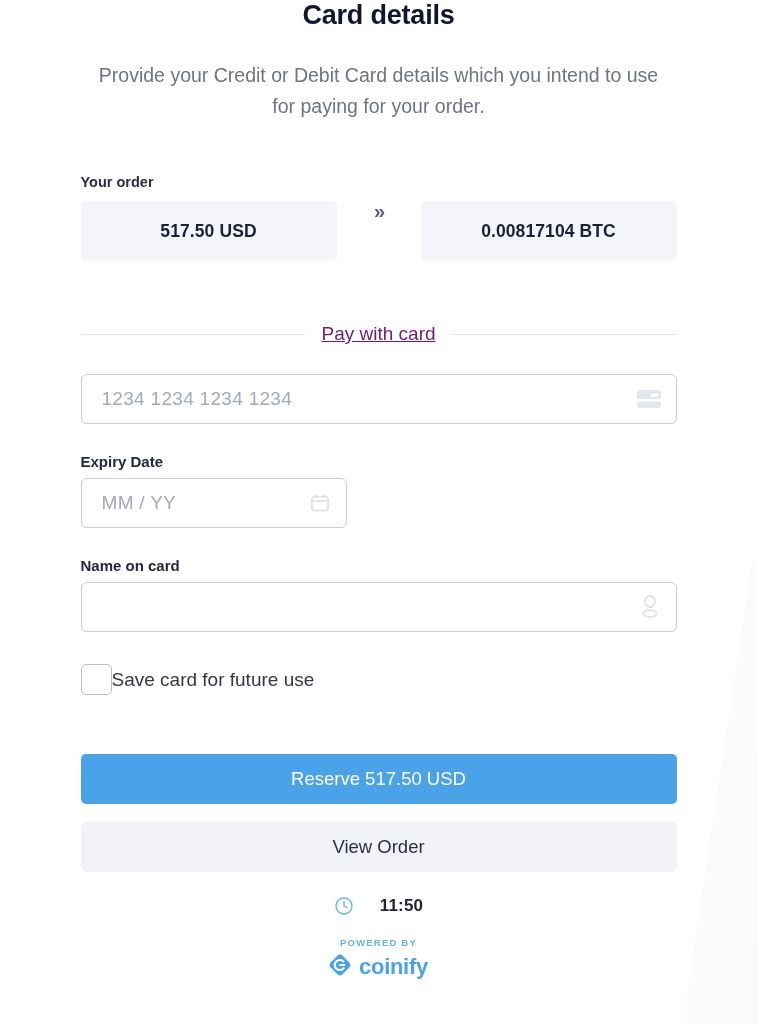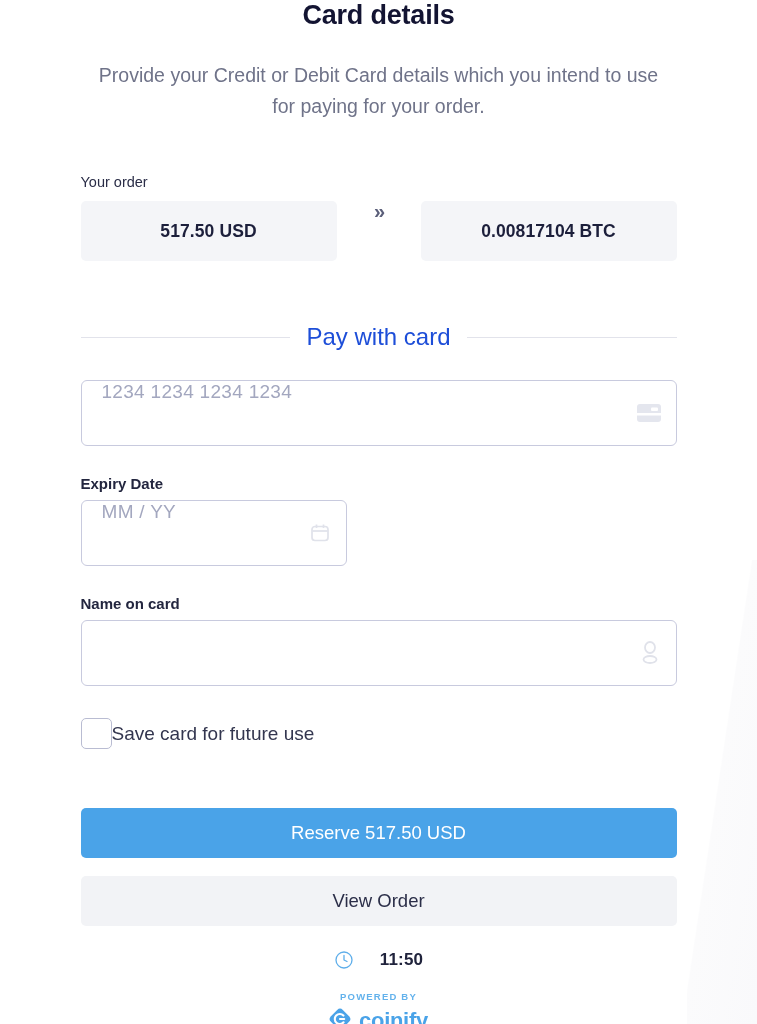--- a/index.html
+++ b/index.html
@@ -61,21 +61,21 @@
   }
 
   
   .inner {
     width: 596px;
     margin: 0 auto;
   }
 
   .section-label {
     font-size: 14.5px;
-    font-weight: normal;
+    font-weight: bold;
     color: #2a2d47;
     margin-top: 52px;
     margin-bottom: 11px;
   }
 
   .order-row {
     display: flex;
     align-items: flex-start;
     gap: 0;
   }
@@ -110,42 +110,43 @@
     align-items: center;
     margin-top: 62px;
     gap: 16px;
   }
   .divider .line {
     flex: 1;
     height: 1px;
     background: #e2e3eb;
   }
   .divider .dtext {
-    font-size: 24px;
-    color: #1d4ed8;
+    font-size: 19px;
+    color: #701a75;
     white-space: nowrap;
+    text-decoration: underline;
   }
 
   
   .field-label {
     font-size: 15px;
     font-weight: bold;
     color: #23263f;
     margin-bottom: 8px;
   }
   .field-block { margin-top: 29px; }
 
   .input-wrap {
     position: relative;
-    height: 66px;
+    height: 50px;
     border: 1px solid #c8cade;
     border-radius: 6px;
     background: #fff;
     display: flex;
-    align-items: flex-start;
+    align-items: center;
   }
   .input-wrap .placeholder {
     padding-left: 20px;
     font-size: 19px;
     color: #a3a7bf;
     letter-spacing: 0.3px;
     pointer-events: none;
   }
   .input-wrap .placeholder.small {
     font-size: 17px;

